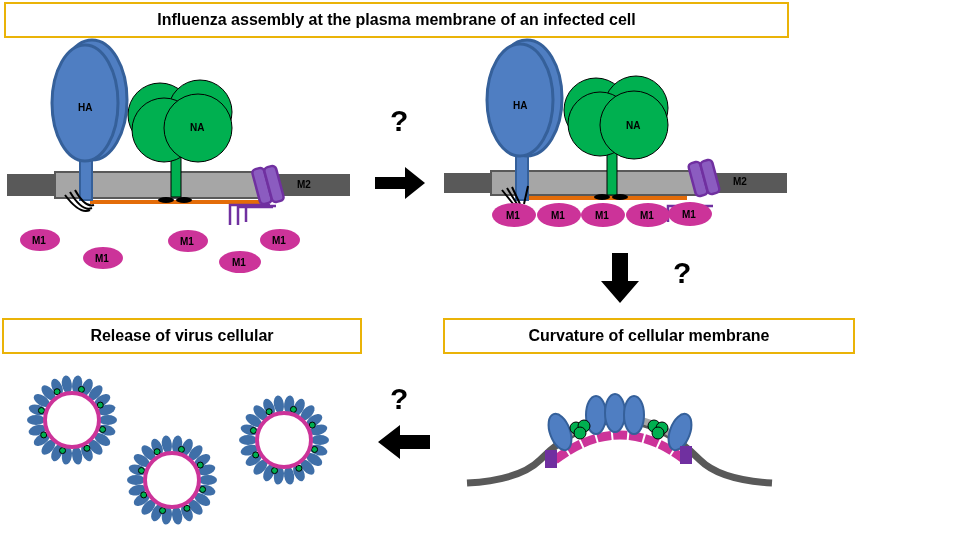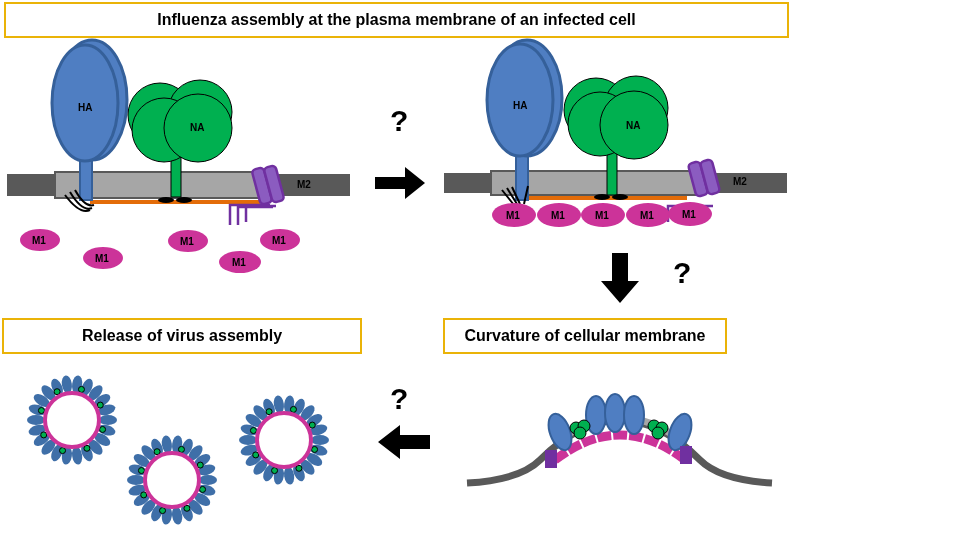--- a/index.html
+++ b/index.html
@@ -6,22 +6,22 @@
   body{width:960px;height:540px;position:relative;overflow:hidden;font-family:"Liberation Sans",sans-serif;}
   .title-box{position:absolute;border:2px solid #eab308;background:#fff;display:flex;align-items:center;justify-content:center;font-weight:bold;font-size:16px;color:#000;box-sizing:border-box;}
   .q{position:absolute;font-weight:bold;font-size:30px;color:#000;}
   svg{position:absolute;left:0;top:0;}
   .lbl{font-family:"Liberation Sans",sans-serif;font-weight:bold;font-size:10px;fill:#000;}
 </style>
 </head>
 <body>
 
 <div class="title-box" style="left:4px;top:2px;width:785px;height:36px;">Influenza assembly at the plasma membrane of an infected cell</div>
-<div class="title-box" style="left:2px;top:318px;width:360px;height:36px;">Release of virus assembly</div>
-<div class="title-box" style="left:443px;top:318px;width:284px;height:36px;">Curvature of cellular membrane</div>
+<div class="title-box" style="left:2px;top:318px;width:360px;height:36px;">Release of virus cellular</div>
+<div class="title-box" style="left:443px;top:318px;width:412px;height:36px;">Curvature of cellular membrane</div>
 
 <div class="q" style="left:390px;top:104px;">?</div>
 <div class="q" style="left:673px;top:256px;">?</div>
 <div class="q" style="left:390px;top:382px;">?</div>
 
 <svg width="960" height="540" viewBox="0 0 960 540">
 
   <g>
     <rect x="7" y="174" width="343" height="22" fill="#595959"></rect>
     <rect x="55" y="172" width="205" height="26" fill="#a6a6a6" stroke="#595959" stroke-width="2"></rect>

